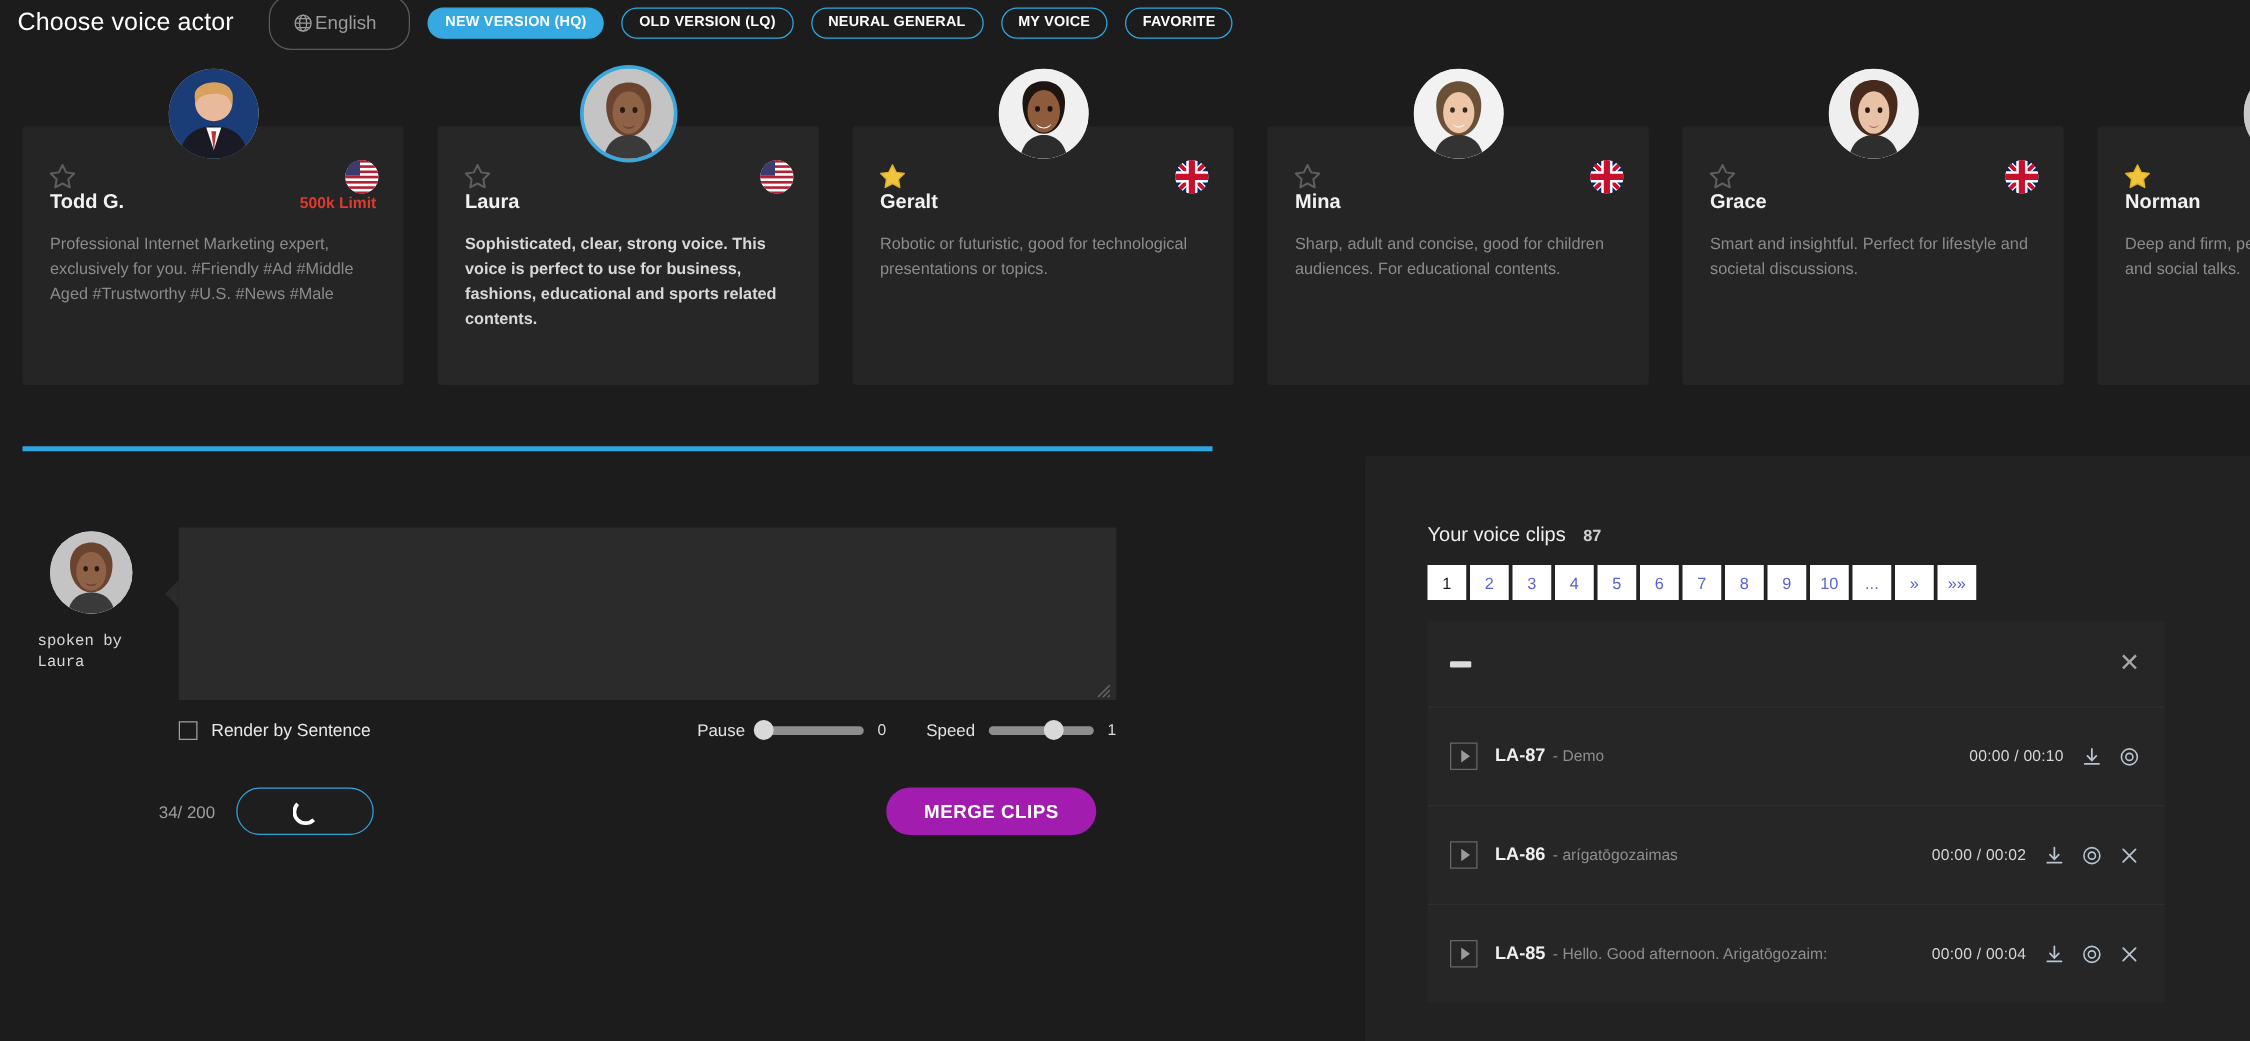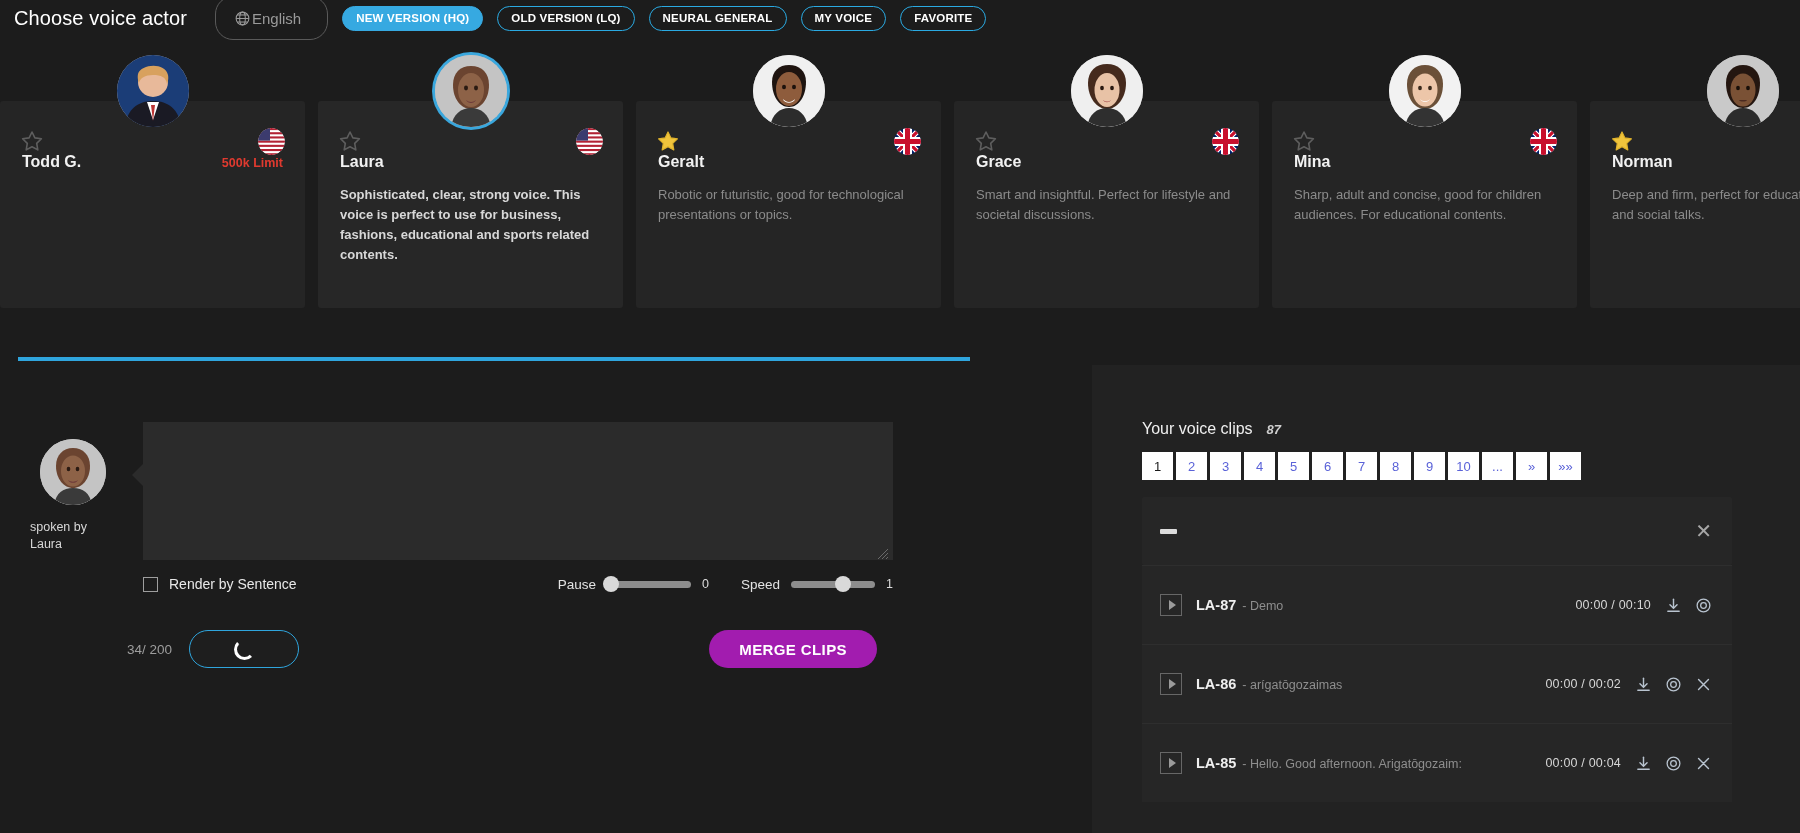--- a/index.html
+++ b/index.html
@@ -57,23 +57,24 @@
     border-color: #36a9e1;
     color: #fff;
   }
 
   
   .cards-strip {
     position: absolute;
     top: 55px; left: 0;
     width: 1800px;
     height: 265px;
+    padding-left: 18px;
     display: flex;
     align-items: flex-start;
-    gap: 13px;
+    gap: 27px;
   }
   .vcard {
     position: relative;
     width: 305px;
     min-width: 305px;
     height: 207px;
     margin-top: 46px;
     background: #252525;
     border-radius: 3px;
     padding: 52px 22px 0 22px;
@@ -139,21 +140,21 @@
     position: absolute;
     left: 1092px; top: 365px;
     width: 708px; height: 468px;
     background: #222222;
   }
   .clips-head {
     display: flex; align-items: baseline; gap: 14px;
     padding: 55px 0 0 50px;
   }
   .clips-title { color: #efefef; font-size: 16px; }
-  .clips-count { color: #cfcfcf; font-size: 13px; font-weight: 700; font-style: italic; }
+  .clips-count { color: #cfcfcf; font-size: 13px; font-weight: 700; }
 
   .pager {
     display: flex; gap: 3px;
     padding: 14px 0 0 50px;
   }
   .page-btn {
     min-width: 31px; height: 28px;
     background: #fff;
     color: #5a62d8;
     font-size: 13px;
@@ -208,23 +209,24 @@
   .clip-actions { display: flex; align-items: center; gap: 13px; }
 
   
   .editor {
     position: absolute;
     left: 0; top: 392px;
     width: 1092px; height: 441px;
   }
   .speaker {
     position: absolute;
-    left: 30px; top: 47px;
+    left: 30px; top: 33px;
     width: 86px;
     text-align: center;
+    font-family: Liberation Mono, monospace;
   }
   .speaker .avatar2 {
     width: 66px; height: 66px;
     border-radius: 50%;
     overflow: hidden;
     margin: 0 auto;
     background: #c9c9c9;
   }
   .speaker-label {
     margin-top: 14px;
@@ -393,20 +395,21 @@
               <rect y="25.2" width="27" height="2.1"></rect>
             </g>
             <rect width="12" height="12.6" fill="#3c3b6e"></rect>
           </g>
         </svg>
     </span>
     <div class="vrow-name">
       <span class="vname">Todd G.</span>
       <span class="vlimit">500k Limit</span>
     </div>
+    <div class="vdesc">Professional Internet Marketing expert, exclusively for you. #Friendly #Ad #Middle Aged #Trustworthy #U.S. #News #Male</div>
   </div>
 
   <div class="vcard selected">
     <div class="avatar ring">
       <svg viewBox="0 0 72 72">
           <rect width="72" height="72" fill="#c4c4c4"></rect>
           <path d="M18 30c0-12 7-19 18-19s18 7 18 19c0 14-8 24-18 24s-18-10-18-24z" fill="#6b4430"></path>
           <ellipse cx="36" cy="35" rx="13" ry="17" fill="#8d6247"></ellipse>
           <ellipse cx="31" cy="33" rx="2" ry="2.4" fill="#2a1a12"></ellipse>
           <ellipse cx="41" cy="33" rx="2" ry="2.4" fill="#2a1a12"></ellipse>
@@ -484,20 +487,60 @@
     <div class="vrow-name">
       <span class="vname">Geralt</span>
       <span class="vlimit"></span>
     </div>
     <div class="vdesc">Robotic or futuristic, good for technological presentations or topics.</div>
   </div>
 
   <div class="vcard">
     <div class="avatar">
       <svg viewBox="0 0 72 72">
+          <rect width="72" height="72" fill="#f2f2f2"></rect>
+          <path d="M18 29c0-12 8-19 18-19s18 7 18 19c0 15-8 25-18 25s-18-10-18-25z" fill="#6b5038"></path>
+          <ellipse cx="36" cy="35" rx="12.5" ry="16.5" fill="#edc6a9"></ellipse>
+          <ellipse cx="31" cy="33" rx="1.9" ry="2.2" fill="#3a2a1c"></ellipse>
+          <ellipse cx="41" cy="33" rx="1.9" ry="2.2" fill="#3a2a1c"></ellipse>
+          <path d="M31 44c3 3 7 3 10 0-2 4-8 4-10 0z" fill="#fff"></path>
+          <path d="M16 72c2-13 10-19 20-19s18 6 20 19z" fill="#333"></path>
+        </svg>
+    </div>
+    <span class="star">
+      <svg viewBox="0 0 24 24" fill="none" stroke="#5e5e5e" stroke-width="1.6" stroke-linejoin="round">
+          <path d="M12 3l2.9 5.9 6.5.9-4.7 4.6 1.1 6.5L12 17.8 6.2 20.9l1.1-6.5L2.6 9.8l6.5-.9z"></path>
+        </svg>
+    </span>
+    <span class="flag">
+      <svg width="27" height="27" viewBox="0 0 60 60">
+          <defs>
+            <clipPath id="c4">
+              <circle cx="30" cy="30" r="30"></circle>
+            </clipPath>
+          </defs>
+          <g clip-path="url(#c4)">
+            <rect width="60" height="60" fill="#012169"></rect>
+            <path d="M0 0l60 60M60 0L0 60" stroke="#fff" stroke-width="12"></path>
+            <path d="M0 0l60 60M60 0L0 60" stroke="#C8102E" stroke-width="7"></path>
+            <path d="M30 0v60M0 30h60" stroke="#fff" stroke-width="20"></path>
+            <path d="M30 0v60M0 30h60" stroke="#C8102E" stroke-width="11"></path>
+          </g>
+        </svg>
+    </span>
+    <div class="vrow-name">
+      <span class="vname">Mina</span>
+      <span class="vlimit"></span>
+    </div>
+    <div class="vdesc">Sharp, adult and concise, good for children audiences. For educational contents.</div>
+  </div>
+
+  <div class="vcard">
+    <div class="avatar">
+      <svg viewBox="0 0 72 72">
           <rect width="72" height="72" fill="#efefef"></rect>
           <path d="M17 28c0-12 8-19 19-19s19 7 19 19c0 15-9 26-19 26s-19-11-19-26z" fill="#452a1d"></path>
           <ellipse cx="36" cy="35" rx="12.5" ry="17" fill="#e8c2a6"></ellipse>
           <ellipse cx="31" cy="33" rx="1.9" ry="2.3" fill="#2a1a12"></ellipse>
           <ellipse cx="41" cy="33" rx="1.9" ry="2.3" fill="#2a1a12"></ellipse>
           <path d="M32 45c2.5 2 5.5 2 8 0-1.5 3-6.5 3-8 0z" fill="#a85050"></path>
           <path d="M16 72c2-13 10-19 20-19s18 6 20 19z" fill="#2e2e2e"></path>
         </svg>
     </div>
     <span class="star">
@@ -524,60 +567,20 @@
     <div class="vrow-name">
       <span class="vname">Grace</span>
       <span class="vlimit"></span>
     </div>
     <div class="vdesc">Smart and insightful. Perfect for lifestyle and societal discussions.</div>
   </div>
 
   <div class="vcard">
     <div class="avatar">
       <svg viewBox="0 0 72 72">
-          <rect width="72" height="72" fill="#f2f2f2"></rect>
-          <path d="M18 29c0-12 8-19 18-19s18 7 18 19c0 15-8 25-18 25s-18-10-18-25z" fill="#6b5038"></path>
-          <ellipse cx="36" cy="35" rx="12.5" ry="16.5" fill="#edc6a9"></ellipse>
-          <ellipse cx="31" cy="33" rx="1.9" ry="2.2" fill="#3a2a1c"></ellipse>
-          <ellipse cx="41" cy="33" rx="1.9" ry="2.2" fill="#3a2a1c"></ellipse>
-          <path d="M31 44c3 3 7 3 10 0-2 4-8 4-10 0z" fill="#fff"></path>
-          <path d="M16 72c2-13 10-19 20-19s18 6 20 19z" fill="#333"></path>
-        </svg>
-    </div>
-    <span class="star">
-      <svg viewBox="0 0 24 24" fill="none" stroke="#5e5e5e" stroke-width="1.6" stroke-linejoin="round">
-          <path d="M12 3l2.9 5.9 6.5.9-4.7 4.6 1.1 6.5L12 17.8 6.2 20.9l1.1-6.5L2.6 9.8l6.5-.9z"></path>
-        </svg>
-    </span>
-    <span class="flag">
-      <svg width="27" height="27" viewBox="0 0 60 60">
-          <defs>
-            <clipPath id="c4">
-              <circle cx="30" cy="30" r="30"></circle>
-            </clipPath>
-          </defs>
-          <g clip-path="url(#c4)">
-            <rect width="60" height="60" fill="#012169"></rect>
-            <path d="M0 0l60 60M60 0L0 60" stroke="#fff" stroke-width="12"></path>
-            <path d="M0 0l60 60M60 0L0 60" stroke="#C8102E" stroke-width="7"></path>
-            <path d="M30 0v60M0 30h60" stroke="#fff" stroke-width="20"></path>
-            <path d="M30 0v60M0 30h60" stroke="#C8102E" stroke-width="11"></path>
-          </g>
-        </svg>
-    </span>
-    <div class="vrow-name">
-      <span class="vname">Mina</span>
-      <span class="vlimit"></span>
-    </div>
-    <div class="vdesc">Sharp, adult and concise, good for children audiences. For educational contents.</div>
-  </div>
-
-  <div class="vcard">
-    <div class="avatar">
-      <svg viewBox="0 0 72 72">
           <rect width="72" height="72" fill="#c9c9c9"></rect>
           <path d="M19 28c0-11 7-18 17-18s17 7 17 18c0 14-7 25-17 25s-17-11-17-25z" fill="#241610"></path>
           <ellipse cx="36" cy="35" rx="12.5" ry="16.5" fill="#7a5135"></ellipse>
           <ellipse cx="31" cy="33" rx="1.9" ry="2.2" fill="#180f09"></ellipse>
           <ellipse cx="41" cy="33" rx="1.9" ry="2.2" fill="#180f09"></ellipse>
           <path d="M32 45h8c-1 2-7 2-8 0z" fill="#4a2a20"></path>
           <path d="M17 72c2-13 10-19 19-19s17 6 19 19z" fill="#2b2b2b"></path>
         </svg>
     </div>
     <span class="star">

